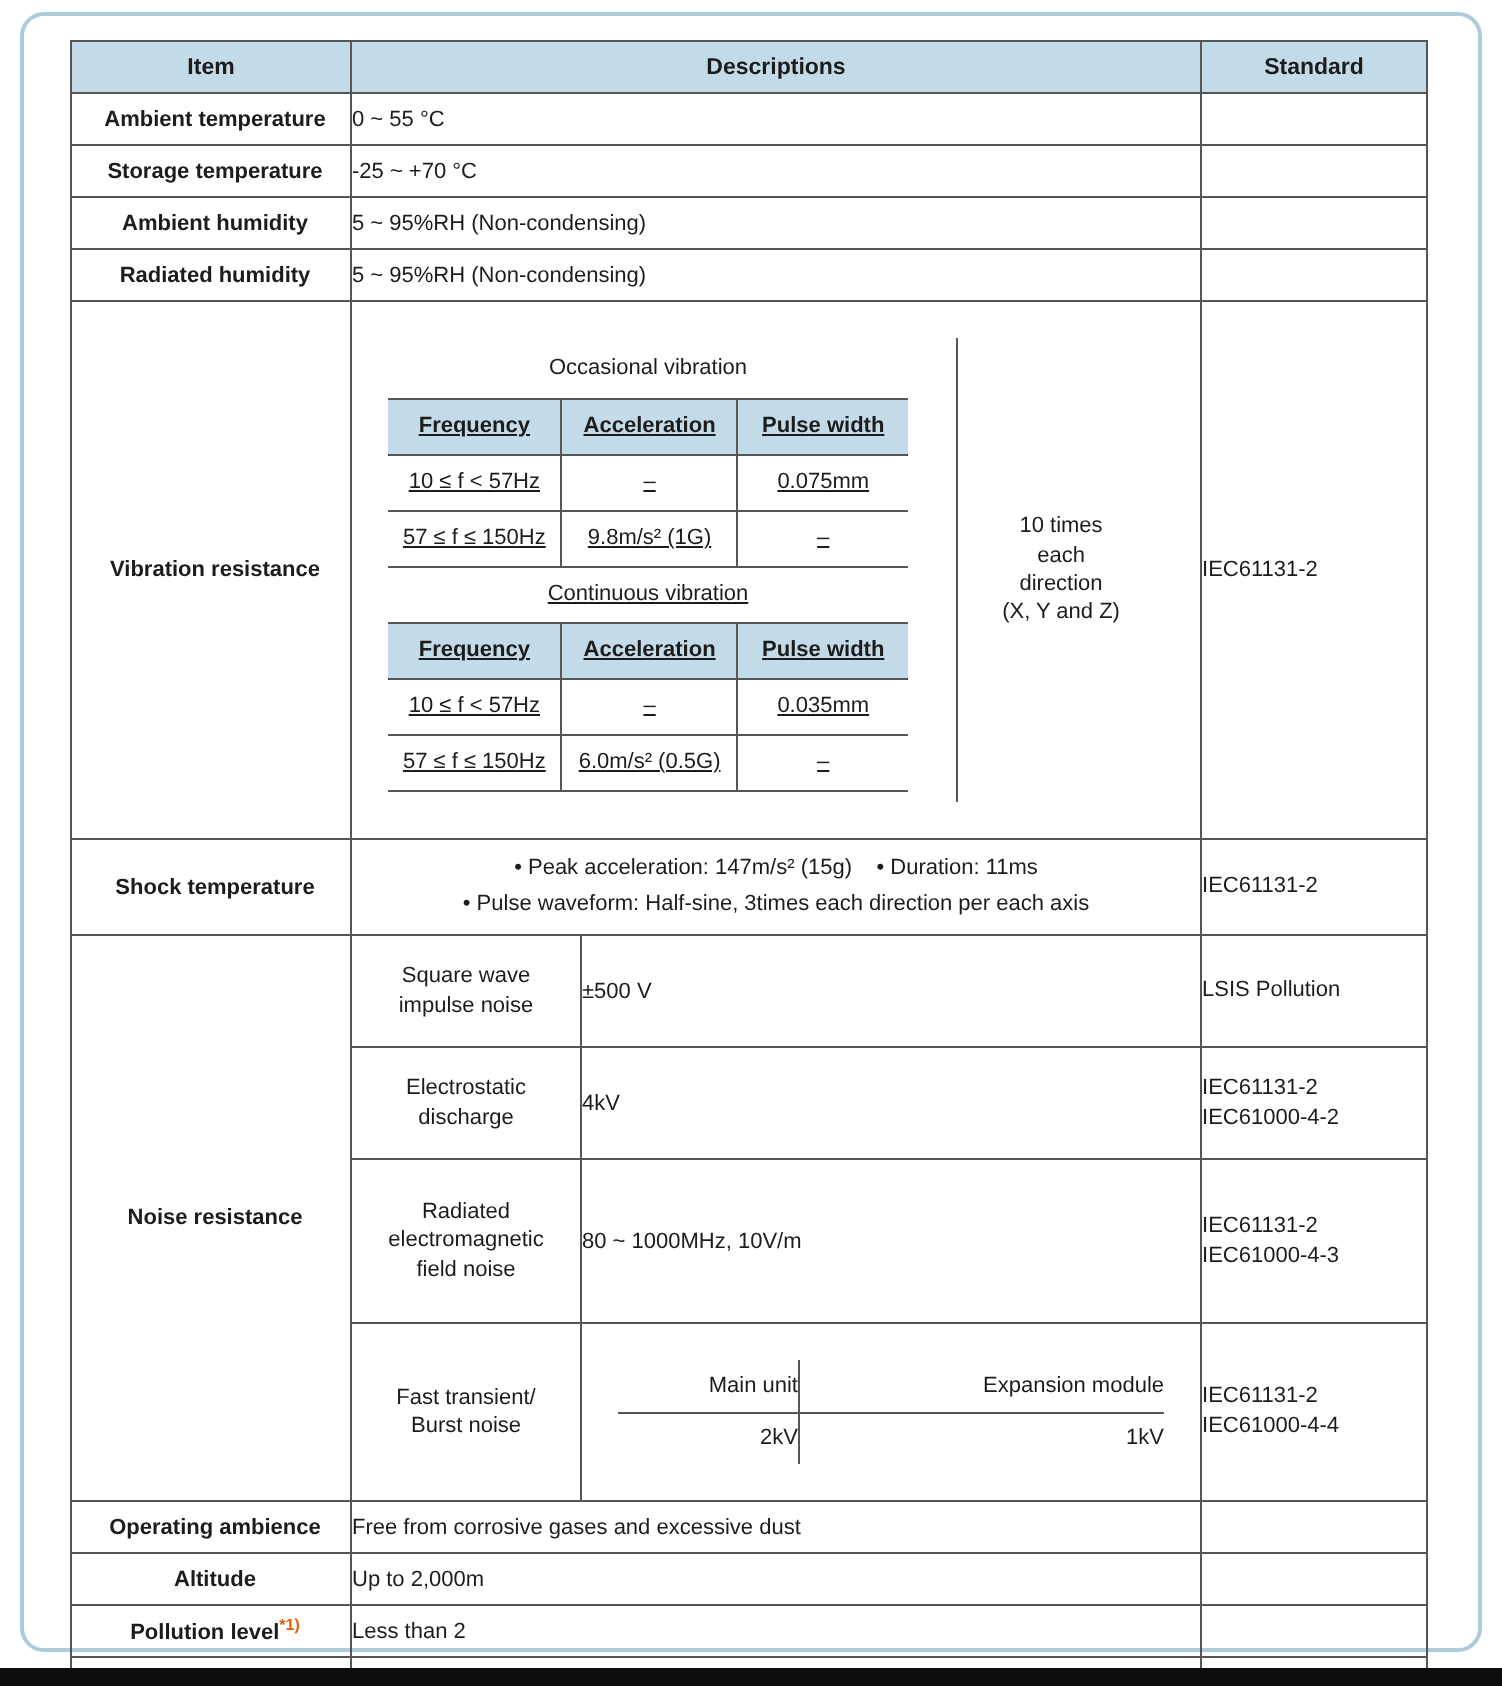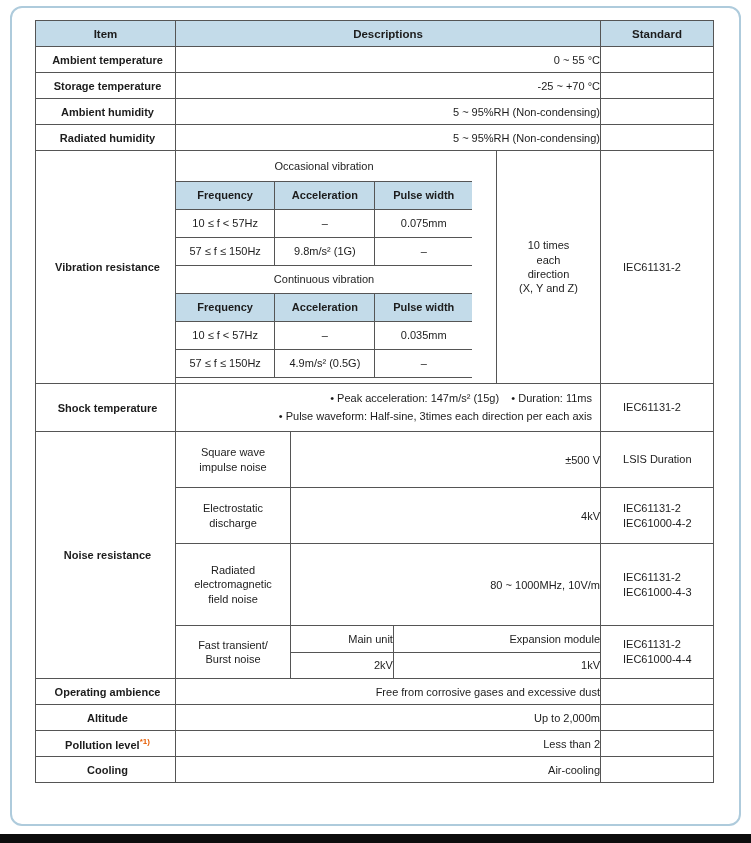--- a/index.html
+++ b/index.html
@@ -8,28 +8,28 @@
   .frame { position:absolute; left:10px; top:6px; width:731px; height:820px;
            border:2px solid var(--frame,#aecbdc); border-radius:12px; }
   .footer-bar { position:absolute; left:0; bottom:0; width:751px; height:9px; background:var(--footer,#0d0d0d); }
 
   table.spec { position:absolute; left:35px; top:20px; width:678px; border-collapse:collapse;
                font-size:11px; color:#1c1c1c; table-layout:fixed; }
   table.spec > tbody > tr > td, table.spec > tbody > tr > th { border:1px solid var(--border,#555); vertical-align:middle; }
 
   .hdr { background:var(--header_bg,#c3dbe9); text-align:center; font-weight:bold; font-size:11.5px; }
   .item { font-weight:bold; text-align:center; padding:2px 4px 2px 8px; }
-  .desc { text-align:right; }
-  .std  { text-align:left; padding-left:22px; white-space:pre-line; line-height:1.35; }
-  .nopad { padding:0 !important; }
+  .desc { text-align:left; }
+  .std  { text-align:left; padding-left:0; white-space:pre-line; line-height:1.35; }
+  .nopad { padding:18px !important; }
   .nlabel { text-align:center; white-space:pre-line; line-height:1.3; }
-  .shock-desc { text-align:right; padding:5px 8px; white-space:pre-line; line-height:1.6; }
+  .shock-desc { text-align:center; padding:5px 8px; white-space:pre-line; line-height:1.6; }
   .sup { color:var(--sup,#e65b00); font-size:8px; vertical-align:super; font-weight:bold; }
 
-  .h26 { height:26px; } .h28 { height:28px; } .h30 { height:30px; }
+  .h26 { height:26px; } .h28 { height:28px;text-decoration:underline; } .h30 { height:30px; }
   .h48 { height:48px; } .h52 { height:52px; } .h56 { height:56px; } .h82 { height:82px; }
 
   
   .vib-wrap { display:flex; align-items:flex-start; height:232px; }
   .vib-table { border-collapse:collapse; flex:1; width:calc(100% - 104px); text-align:center; }
   .vib-table td, .vib-table th { border:1px solid var(--border,#555); }
   .vib-table tr:first-child > * { border-top:none; }
   .vib-table tr > *:first-child { border-left:none; }
   .vib-table tr > *:last-child  { border-right:none; }
   .subhdr { background:var(--header_bg,#c3dbe9); font-weight:bold; }
@@ -124,21 +124,21 @@
                   <th class="subhdr">Acceleration</th>
                   <th class="subhdr">Pulse width</th>
                 </tr>
                 <tr class="h28">
                   <td>10 ≤ f &lt; 57Hz</td>
                   <td>–</td>
                   <td>0.035mm</td>
                 </tr>
                 <tr class="h28">
                   <td>57 ≤ f ≤ 150Hz</td>
-                  <td>4.9m/s² (0.5G)</td>
+                  <td>6.0m/s² (0.5G)</td>
                   <td>–</td>
                 </tr>
               </tbody>
             </table>
             <div class="vib-note">10 times
 each
 direction
 (X, Y and Z)</div>
           </div>
         </td>
@@ -150,21 +150,21 @@
         <td class="shock-desc" colspan="2">• Peak acceleration: 147m/s² (15g)&nbsp;&nbsp;&nbsp;&nbsp;• Duration: 11ms
 • Pulse waveform: Half-sine, 3times each direction per each axis</td>
         <td class="std">IEC61131-2</td>
       </tr>
 
       <tr class="h56">
         <td class="item" rowspan="4">Noise resistance</td>
         <td class="nlabel">Square wave
 impulse noise</td>
         <td class="desc">±500 V</td>
-        <td class="std">LSIS Duration</td>
+        <td class="std">LSIS Pollution</td>
       </tr>
       <tr class="h56">
         <td class="nlabel">Electrostatic
 discharge</td>
         <td class="desc">4kV</td>
         <td class="std">IEC61131-2
 IEC61000-4-2</td>
       </tr>
       <tr class="h82">
         <td class="nlabel">Radiated

